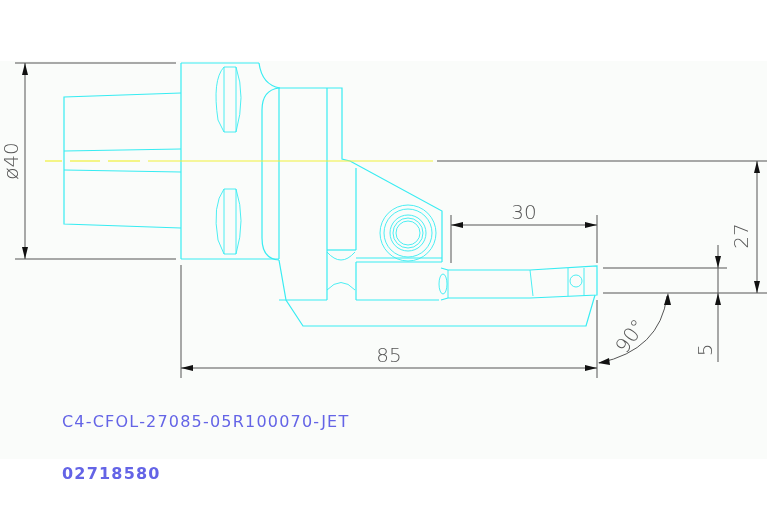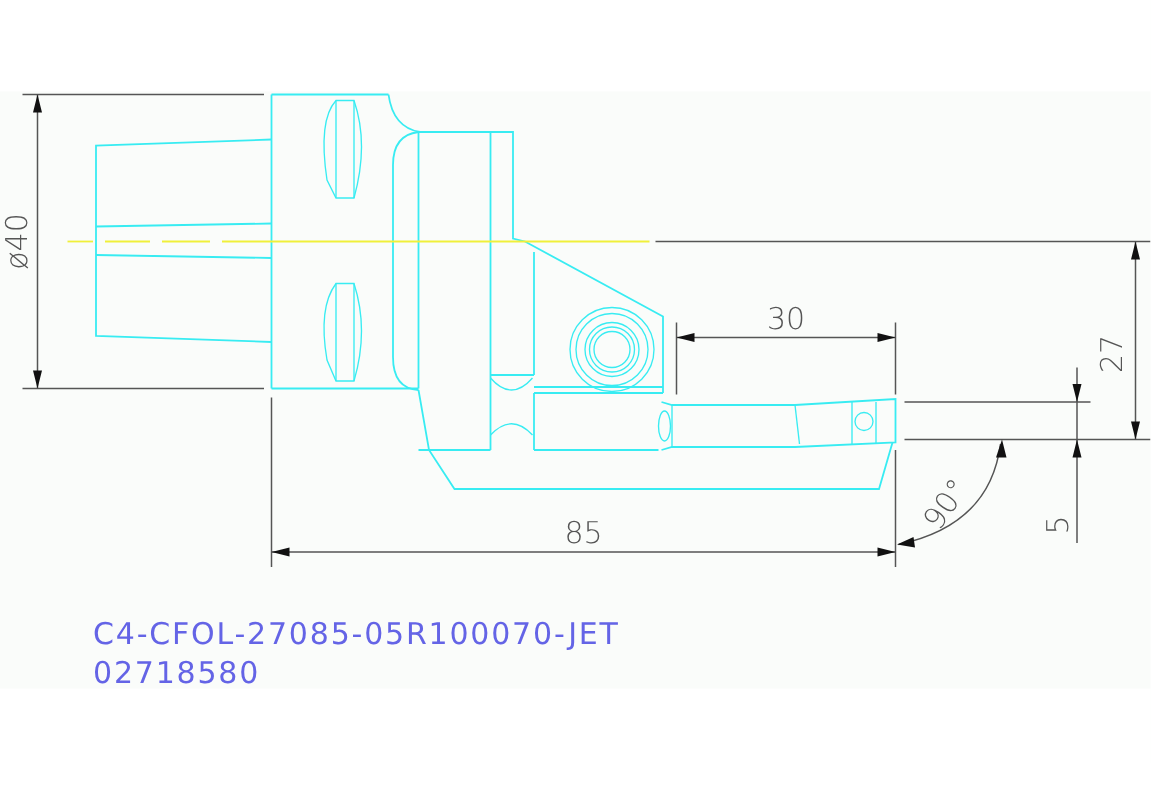--- a/index.html
+++ b/index.html
@@ -5,21 +5,21 @@
   html, body { margin: 0; padding: 0; background: #ffffff; }
   body { width: 767px; height: 523px; position: relative; overflow: hidden; font-family: "Liberation Sans", sans-serif; }
   .sheet { position: absolute; left: 0; top: 61px; width: 767px; height: 398px; background: #fafcfa; }
   svg.drawing { position: absolute; left: 0; top: 0; width: 767px; height: 523px; }
   .geo { fill: none; stroke: #38ecf2; stroke-width: 1.2; }
   .geo-thin { fill: none; stroke: #38ecf2; stroke-width: 0.9; }
   .center { fill: none; stroke: #f0f03a; stroke-width: 1.2; }
   .dim { fill: none; stroke: #555555; stroke-width: 1; }
   .arrow { fill: #111111; stroke: none; }
   .dimtext { fill: #555555; font-family: "DejaVu Sans", sans-serif; font-weight: 200; }
-  .title-line { position: absolute; left: 62px; font-family: "DejaVu Sans", sans-serif; color: #6464e6; font-size: 20px; letter-spacing: 1.2px; line-height: 22px; white-space: nowrap; }
+  .title-line { position: absolute; left: 62px; font-family: "DejaVu Sans", sans-serif; color: #6464e6; font-size: 16px; letter-spacing: 1.2px; line-height: 22px; white-space: nowrap; }
 </style>
 </head>
 <body>
 
 <div class="sheet"></div>
 
 <svg class="drawing" viewBox="0 0 767 523">
 
   <g>
     <polyline class="geo" points="181,93 64,97 64,224 181,228"></polyline>
@@ -133,13 +133,13 @@
 
   <g>
     <path class="dim" d="M667,296 Q660,350 599,363"></path>
     <polygon class="arrow" points="668,293 664,305 671,305"></polygon>
     <polygon class="arrow" points="598,363 609,358 610,365"></polygon>
     <text class="dimtext" font-size="20" transform="translate(636,340) rotate(-55)" text-anchor="middle">90°</text>
   </g>
 </svg>
 
 <div class="title-line" style="top:411px;">C4-CFOL-27085-05R100070-JET</div>
-<div class="title-line" style="top:437px;">02718580</div>
+<div class="title-line" style="top:463px;font-weight:bold;">02718580</div>
 
 </body></html>

